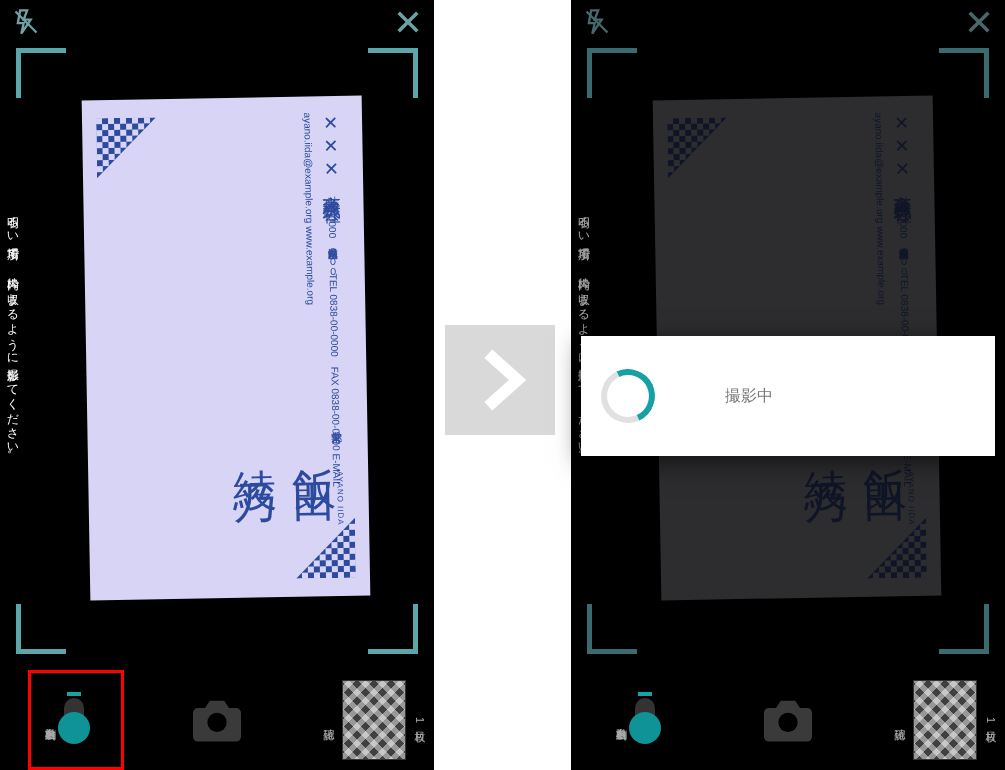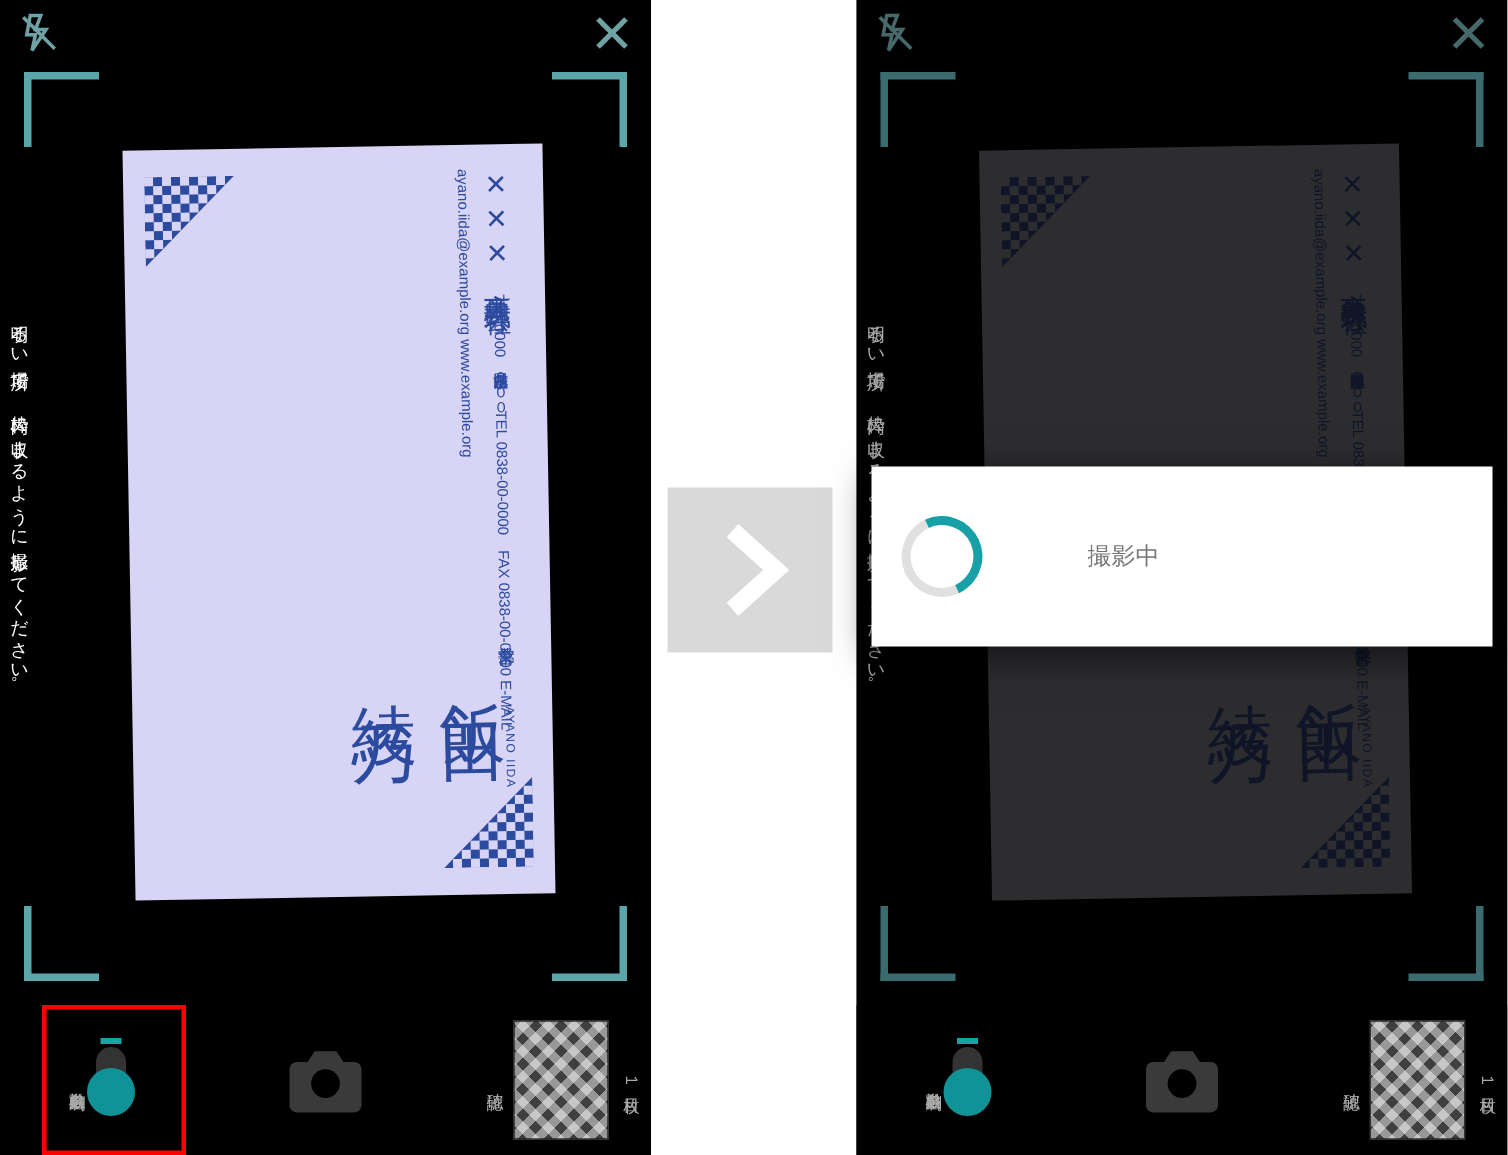--- a/index.html
+++ b/index.html
@@ -186,21 +186,21 @@
     left: 445px; top: 325px;
     width: 110px; height: 110px;
     background: #d9d9d9;
     display: flex; align-items: center; justify-content: center;
   }
   .arrow svg { width: 70px; height: 70px; }
 
   .dialog {
     position: absolute;
     left: 10px; right: 10px;
-    top: 311px;
+    top: 336px;
     height: 120px;
     background: #fff;
     display: flex;
     align-items: center;
     padding: 0 20px;
     z-index: 30;
     box-shadow: 0 6px 24px rgba(0,0,0,0.6);
   }
   .spinner {
     width: 54px; height: 54px;

